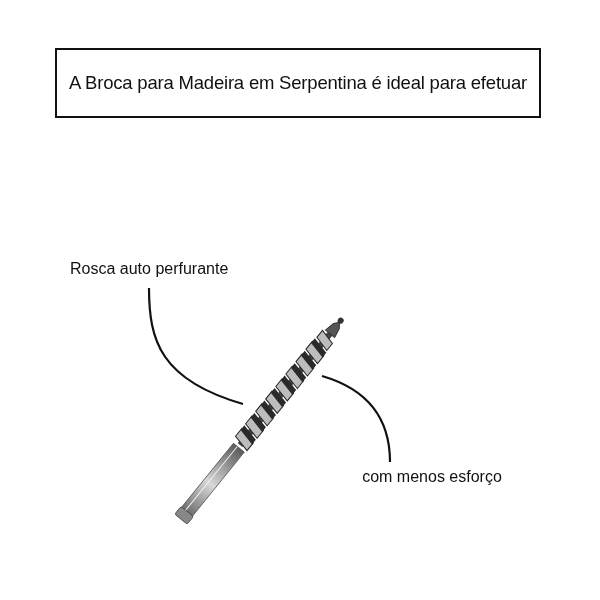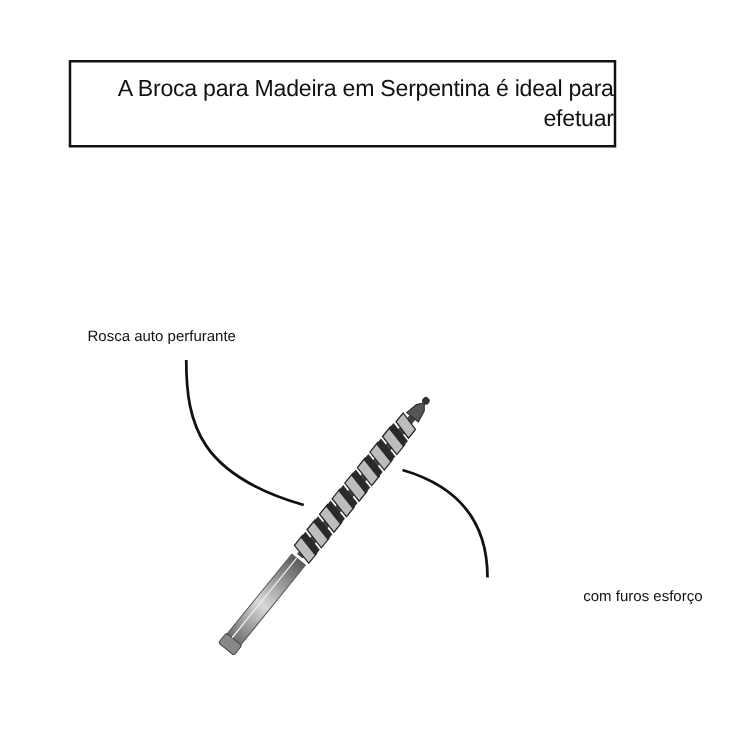--- a/index.html
+++ b/index.html
@@ -1,39 +1,39 @@
 <!DOCTYPE html>
 <html><head>
 <meta charset="utf-8">
 <style>
   html, body { margin: 0; padding: 0; background: #ffffff; }
   body { width: 600px; height: 600px; position: relative; overflow: hidden;
          font-family: "Liberation Sans", sans-serif; color: #111; }
   .title-box {
-    position: absolute; left: 55px; top: 48px; width: 438px; height: 70px;
+    position: absolute; left: 55px; top: 48px; width: 486px; height: 70px;
     border: 2px solid #111; box-sizing: border-box;
     display: flex; flex-direction: column; align-items: center; justify-content: center;
     font-size: 18.5px; line-height: 24px; text-align: right; letter-spacing: -0.2px;
   }
-  .label { position: absolute; font-size: 12px; line-height: 22px; text-align: right; white-space: nowrap; }
+  .label { position: absolute; font-size: 16px; line-height: 22px; text-align: center; white-space: nowrap; }
   .label-left { left: 70px; top: 258px; }
   .label-right { left: 302px; top: 466px; width: 260px; }
   svg.art { position: absolute; left: 0; top: 0; }
 </style>
 </head>
 <body>
 
 <div class="title-box">
   <div>A Broca para Madeira em Serpentina é ideal para efetuar</div>
 </div>
 
 <div class="label label-left">Rosca auto perfurante</div>
 
 <div class="label label-right">
-  <div>com furos esforço</div>
+  <div>com menos esforço</div>
 </div>
 
 <svg class="art" width="600" height="600" viewBox="0 0 600 600">
 
   <path d="M149 288 C149 340, 160 380, 243 404" fill="none" stroke="#111" stroke-width="2.2"></path>
   <path d="M322 376 C370 390, 390 420, 390 462" fill="none" stroke="#111" stroke-width="2.2"></path>
 
   <g>
     <defs>
       <linearGradient id="shank" x1="0" y1="0" x2="1" y2="0">

